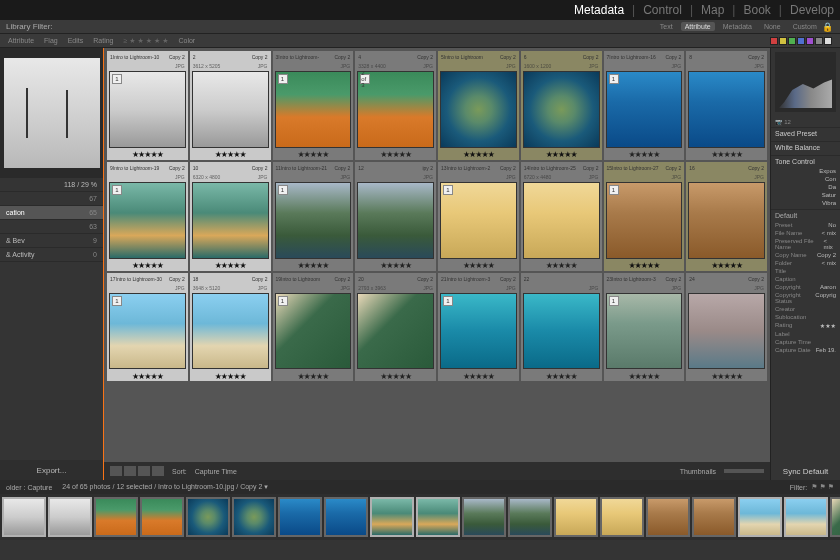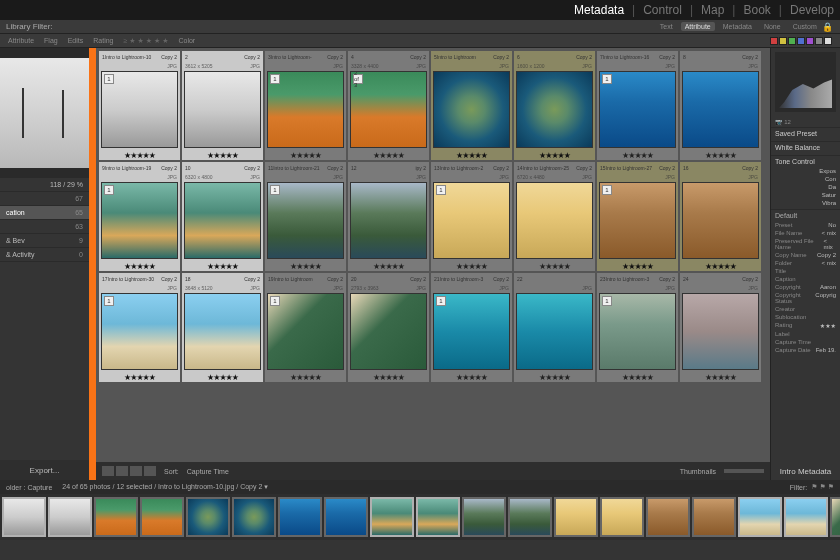--- a/index.html
+++ b/index.html
@@ -17,21 +17,21 @@
 .filter-bar .tabs span.on { background: #555; color: #ddd; border-radius: 2px; }
 .filter-bar .preset { color: #888; font-size: 7px; margin-left: 8px; }
 
 .attr-bar { height: 14px; background: #3a3a3a; display: flex; align-items: center; padding: 0 8px; gap: 10px; border-bottom: 1px solid #222; }
 .attr-bar span { color: #888; font-size: 7px; }
 .attr-bar .swatches { display: flex; gap: 1px; margin-left: auto; }
 .attr-bar .swatches i { width: 8px; height: 8px; display: inline-block; border: 1px solid #222; }
 
 .main { display: flex; height: 432px; }
 
-.left { width: 96px; background: #3a3a3a; display: flex; flex-direction: column; border-right: 7px solid #f97316; }
+.left { width: 104px; background: #3a3a3a; display: flex; flex-direction: column; border-right: 1px solid #f97316; }
 .nav-thumb { height: 130px; background: #2a2a2a; display: flex; align-items: center; justify-content: center; }
 .nav-thumb .img { width: 96px; height: 110px; background: linear-gradient(180deg, #e8e8e8 0%, #d4d4d4 45%, #b8b8b8 100%); position: relative; }
 .nav-thumb .img::before, .nav-thumb .img::after { content:""; position:absolute; width:2px; background:#333; }
 .nav-thumb .img::before { height:50px; left:22px; top:30px; }
 .nav-thumb .img::after { height:48px; left:62px; top:32px; }
 .left-panels { flex: 1; background: #343434; overflow: hidden; }
 .left-panels .row { height: 14px; display: flex; align-items: center; padding: 0 6px; font-size: 7px; color: #bbb; border-bottom: 1px solid #2a2a2a; }
 .left-panels .row.active { background: #555; color: #fff; }
 .left-panels .row .ct { margin-left: auto; color: #888; }
 .left .export-bar { height: 20px; background: #2e2e2e; display: flex; align-items: center; justify-content: center; font-size: 8px; color: #bbb; }
@@ -664,21 +664,21 @@
         </div>
         <div class="kv" style="padding: 1px 4px;">
           <span class="k">Capture Time</span>
           <span class="v"></span>
         </div>
         <div class="kv" style="padding: 1px 4px;">
           <span class="k">Capture Date</span>
           <span class="v">Feb 19.</span>
         </div>
       </div>
-    <div class="sync">Intro Metadata</div>
+    <div class="sync">Sync Default</div>
   </div>
 </div>
 
 <div class="status">
   <span class="path">older : Capture</span>
   <span class="ct">24 of 65 photos / 12 selected / Intro to Lightroom-10.jpg / Copy 2 ▾</span>
   <span class="flt">Filter:</span>
   <span style="margin-left:4px;color:#888;">⚑ ⚑ ⚑</span>
 </div>
 

